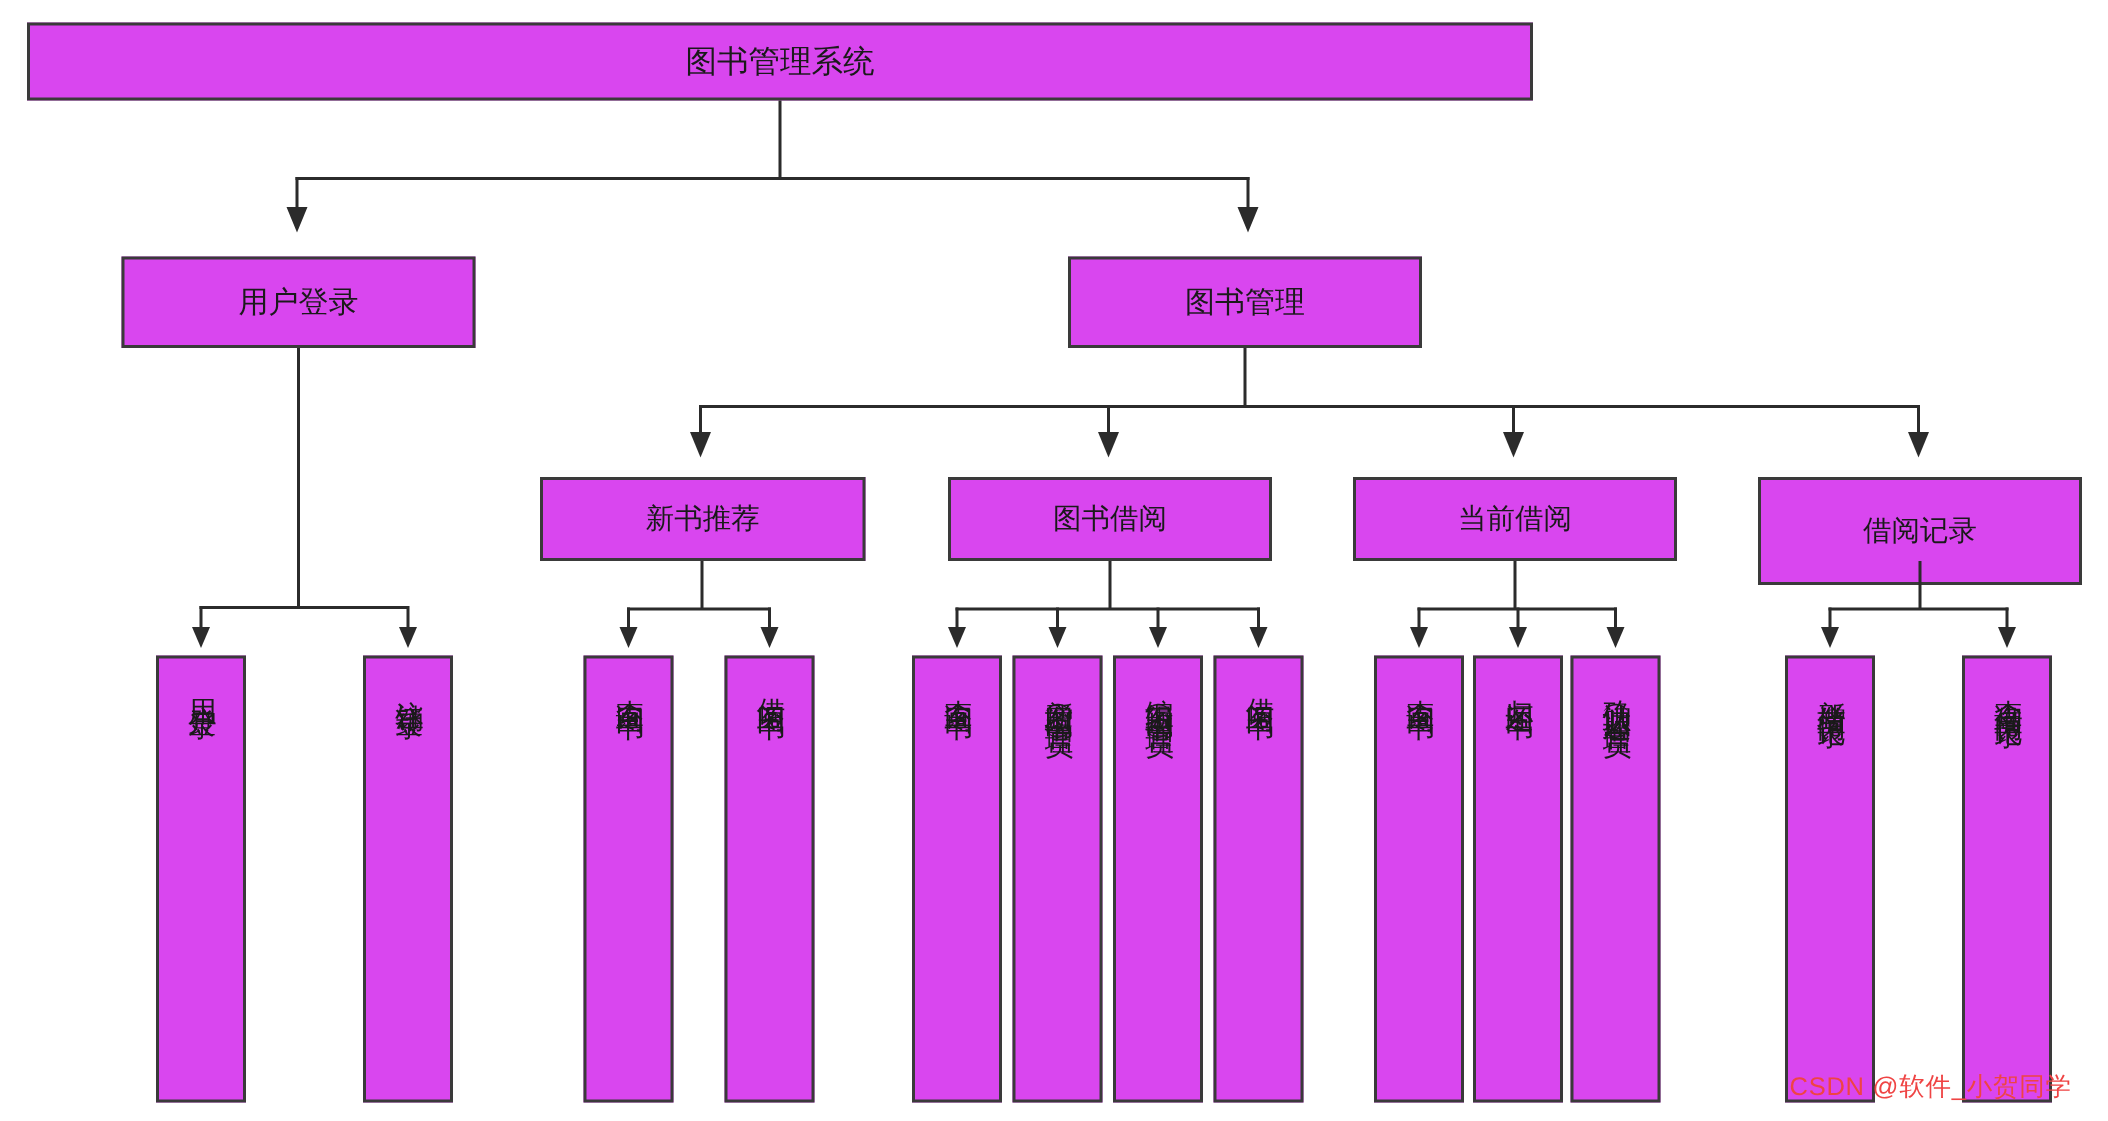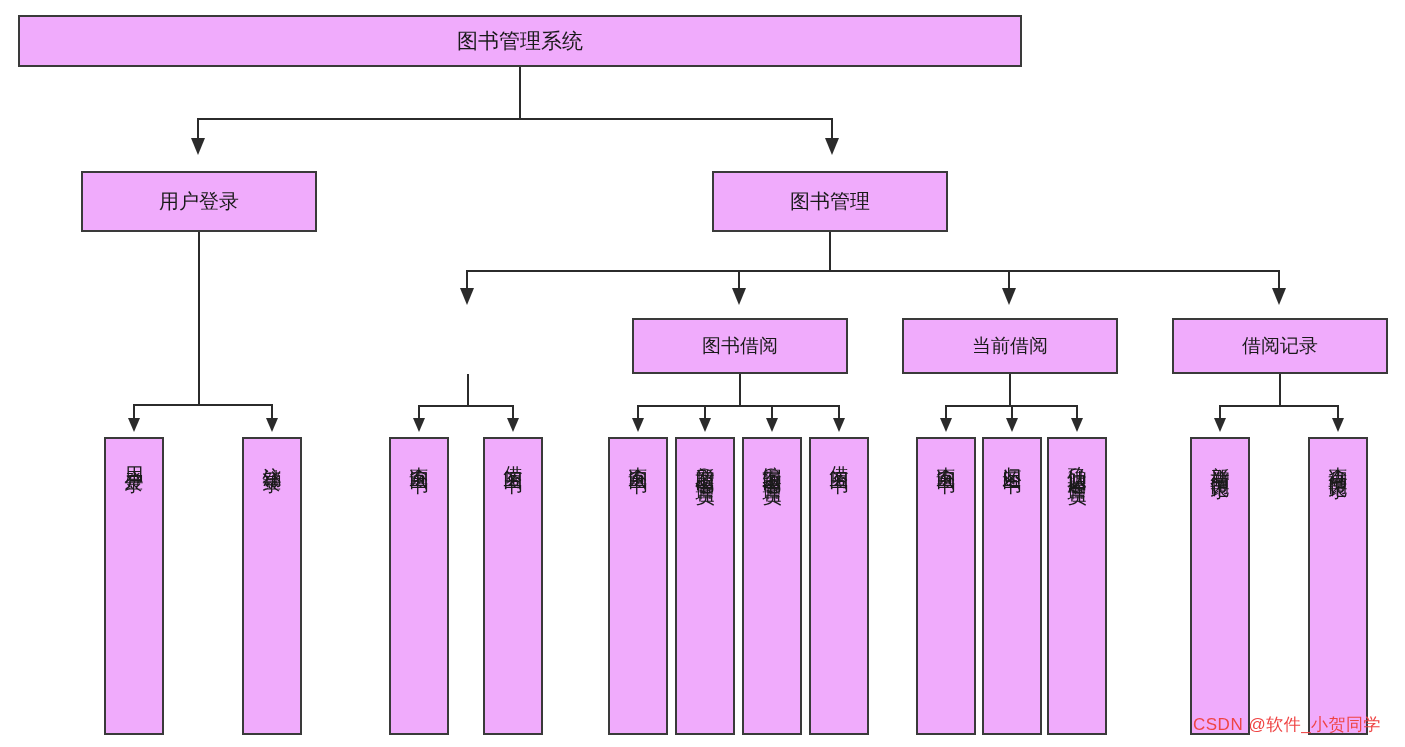--- a/index.html
+++ b/index.html
@@ -14,21 +14,21 @@
     position: relative;
     width: 1405px;
     height: 747px;
     background: #ffffff;
     overflow: hidden;
   }
   .node {
     position: absolute;
     box-sizing: border-box;
     border: 2px solid #3a3a3a;
-    background: #f0abfc;
+    background: #d946ef;
     display: flex;
     align-items: center;
     justify-content: center;
     color: #1a1a1a;
   }
   .node.root {
     font-size: 21px;
   }
   .node.level2 {
     font-size: 20px;
@@ -111,27 +111,30 @@
   <div class="edge h" style="left:466px; top:270px; width:814px; height:2px;"></div>
   <div class="edge v" style="left:466px; top:270px; width:2px; height:20px;"></div>
   <div class="edge v" style="left:738px; top:270px; width:2px; height:20px;"></div>
   <div class="edge v" style="left:1008px; top:270px; width:2px; height:20px;"></div>
   <div class="edge v" style="left:1278px; top:270px; width:2px; height:20px;"></div>
   <div class="arrow" style="left:460px; top:288px;"></div>
   <div class="arrow" style="left:732px; top:288px;"></div>
   <div class="arrow" style="left:1002px; top:288px;"></div>
   <div class="arrow" style="left:1272px; top:288px;"></div>
 
+  <div class="node level3" style="left:360px; top:318px; width:217px; height:56px;">
+    <span>新书推荐</span>
+  </div>
   <div class="node level3" style="left:902px; top:318px; width:216px; height:56px;">
     <span>当前借阅</span>
   </div>
   <div class="node level3" style="left:632px; top:318px; width:216px; height:56px;">
     <span>图书借阅</span>
   </div>
-  <div class="node level3" style="left:1172px; top:318px; width:216px; height:56px;">
+  <div class="node level3" style="left:1172px; top:318px; width:216px; height:72px;">
     <span>借阅记录</span>
   </div>
 
   <div class="edge v" style="left:467px; top:374px; width:2px; height:32px;"></div>
   <div class="edge h" style="left:418px; top:405px; width:96px; height:2px;"></div>
   <div class="edge v" style="left:418px; top:405px; width:2px; height:15px;"></div>
   <div class="edge v" style="left:512px; top:405px; width:2px; height:15px;"></div>
   <div class="arrow small" style="left:413px; top:418px;"></div>
   <div class="arrow small" style="left:507px; top:418px;"></div>
 

